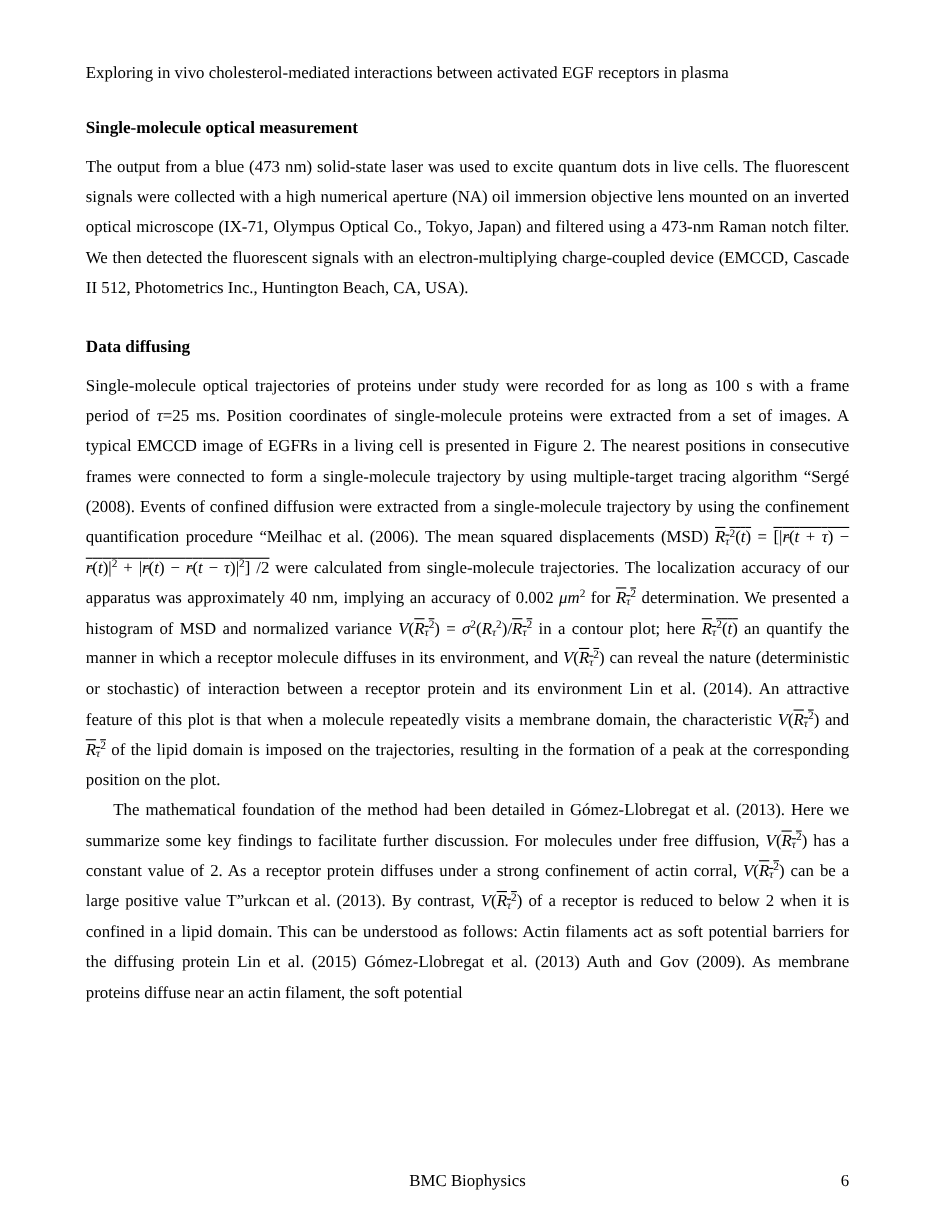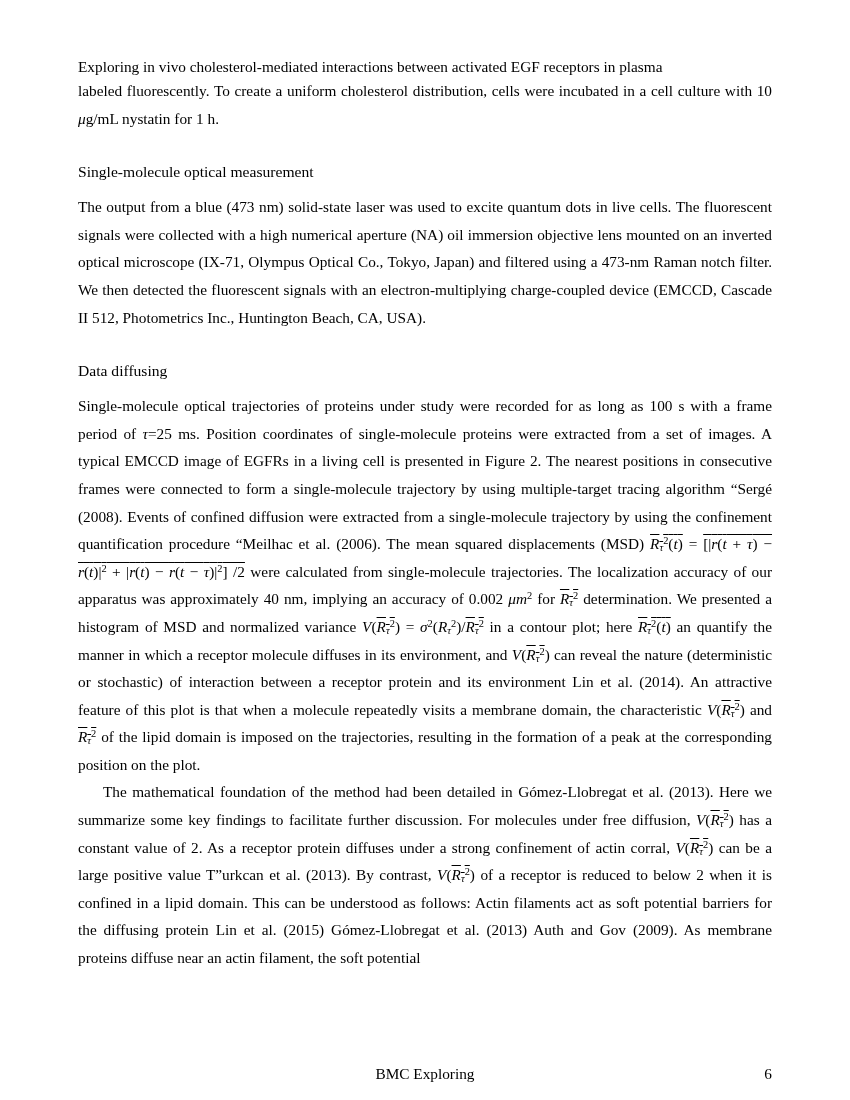--- a/index.html
+++ b/index.html
@@ -23,21 +23,21 @@
   .running-head { line-height: 21px; text-align: left; }
   .running-head .rh-line { white-space: nowrap; }
   p.body-par {
     margin: 0;
     text-align: justify;
     line-height: 27.6px;
   }
   .intro-par { margin-top: 23px; }
   h2.sec-heading {
     font-size: 15.6px;
-    font-weight: normal;
+    font-weight: bold;
     line-height: 21px;
     margin: 29px 0 11px 0;
   }
   .indent-par { text-indent: 25px; }
   sup, sub { line-height: 0; font-size: 0.68em; }
   sup { vertical-align: 0.5em; }
   sub { vertical-align: -0.22em; }
   .ov { text-decoration: overline; }
   .vec { position: relative; font-style: italic; }
   .vec .arr {
@@ -61,28 +61,27 @@
 </head>
 <body>
 
 <div class="page">
   <div class="content">
 
     <div class="running-head">
       <div class="rh-line">Exploring in vivo cholesterol-mediated interactions between activated EGF receptors in plasma</div>
     </div>
 
-    <p class="body-par intro-par">labeled fluorescently.  To create a uniform cholesterol distribution, cells were incubated in a cell culture with 10 <i>μ</i>g/mL nystatin for 1 h.</p>
 
     <h2 class="sec-heading">Single-molecule optical measurement</h2>
     <p class="body-par">The output from a blue (473 nm) solid-state laser was used to excite quantum dots in live cells.  The fluorescent signals were collected with a high numerical aperture (NA) oil immersion objective lens mounted on an inverted optical microscope (IX-71, Olympus Optical Co., Tokyo, Japan) and filtered using a 473-nm Raman notch filter. We then detected the fluorescent signals with an electron-multiplying charge-coupled device (EMCCD, Cascade II 512, Photometrics Inc., Huntington Beach, CA, USA).</p>
 
     <h2 class="sec-heading">Data diffusing</h2>
     <p class="body-par">Single-molecule optical trajectories of proteins under study were recorded for as long as 100 s with a frame period of <i>τ</i>=25 ms. Position coordinates of single-molecule proteins were extracted from a set of images.  A typical EMCCD image of EGFRs in a living cell is presented in Figure 2.  The nearest positions in consecutive frames were connected to form a single-molecule trajectory by using multiple-target tracing algorithm “Sergé (2008).  Events of confined diffusion were extracted from a single-molecule trajectory by using the confinement quantification procedure “Meilhac et al. (2006).  The mean squared displacements (MSD) <span class="ov"><i>R</i><sub><i>τ</i></sub><sup>2</sup>(<i>t</i>)</span> = <span class="ov">[|<span class="vec"><span class="arr">→</span>r</span>(<i>t</i> + <i>τ</i>) − <span class="vec"><span class="arr">→</span>r</span>(<i>t</i>)|<sup>2</sup> + |<span class="vec"><span class="arr">→</span>r</span>(<i>t</i>) − <span class="vec"><span class="arr">→</span>r</span>(<i>t</i> − <i>τ</i>)|<sup>2</sup>] /2</span> were calculated from single-molecule trajectories. The localization accuracy of our apparatus was approximately 40 nm, implying an accuracy of 0.002 <i>μm</i><sup>2</sup> for <span class="ov"><i>R</i><sub><i>τ</i></sub><sup>2</sup></span> determination.  We presented a histogram of MSD and normalized variance <i>V</i>(<span class="ov"><i>R</i><sub><i>τ</i></sub><sup>2</sup></span>) = <i>σ</i><sup>2</sup>(<i>R</i><sub><i>τ</i></sub><sup>2</sup>)/<span class="ov"><i>R</i><sub><i>τ</i></sub><sup>2</sup></span> in a contour plot; here <span class="ov"><i>R</i><sub><i>τ</i></sub><sup>2</sup>(<i>t</i>)</span> an quantify the manner in which a receptor molecule diffuses in its environment, and <i>V</i>(<span class="ov"><i>R</i><sub><i>τ</i></sub><sup>2</sup></span>) can reveal the nature (deterministic or stochastic) of interaction between a receptor protein and its environment Lin et al. (2014).  An attractive feature of this plot is that when a molecule repeatedly visits a membrane domain, the characteristic <i>V</i>(<span class="ov"><i>R</i><sub><i>τ</i></sub><sup>2</sup></span>) and <span class="ov"><i>R</i><sub><i>τ</i></sub><sup>2</sup></span> of the lipid domain is imposed on the trajectories, resulting in the formation of a peak at the corresponding position on the plot.</p>
     <p class="body-par indent-par">The mathematical foundation of the method had been detailed in Gómez-Llobregat et al. (2013). Here we summarize some key findings to facilitate further discussion.  For molecules under free diffusion, <i>V</i>(<span class="ov"><i>R</i><sub><i>τ</i></sub><sup>2</sup></span>) has a constant value of 2.  As a receptor protein diffuses under a strong confinement of actin corral, <i>V</i>(<span class="ov"><i>R</i><sub><i>τ</i></sub><sup>2</sup></span>) can be a large positive value T”urkcan et al. (2013).  By contrast, <i>V</i>(<span class="ov"><i>R</i><sub><i>τ</i></sub><sup>2</sup></span>) of a receptor is reduced to below 2 when it is confined in a lipid domain.  This can be understood as follows:  Actin filaments act as soft potential barriers for the diffusing protein Lin et al. (2015) Gómez-Llobregat et al. (2013) Auth and Gov (2009).  As membrane proteins diffuse near an actin filament, the soft potential</p>
 
   </div>
 
   <div class="footer">
-    <span class="journal-name">BMC Exploring</span>
+    <span class="journal-name">BMC Biophysics</span>
     <span class="page-number">6</span>
   </div>
 </div>
 
 </body></html>

